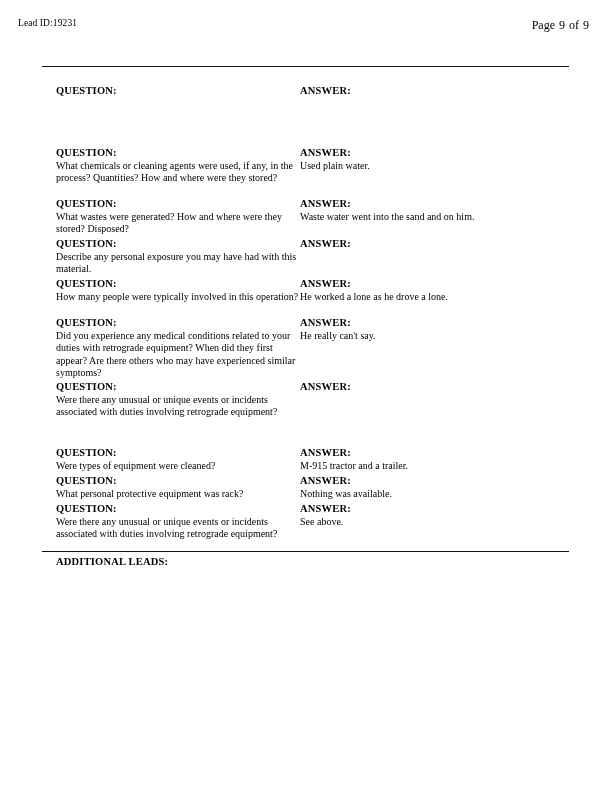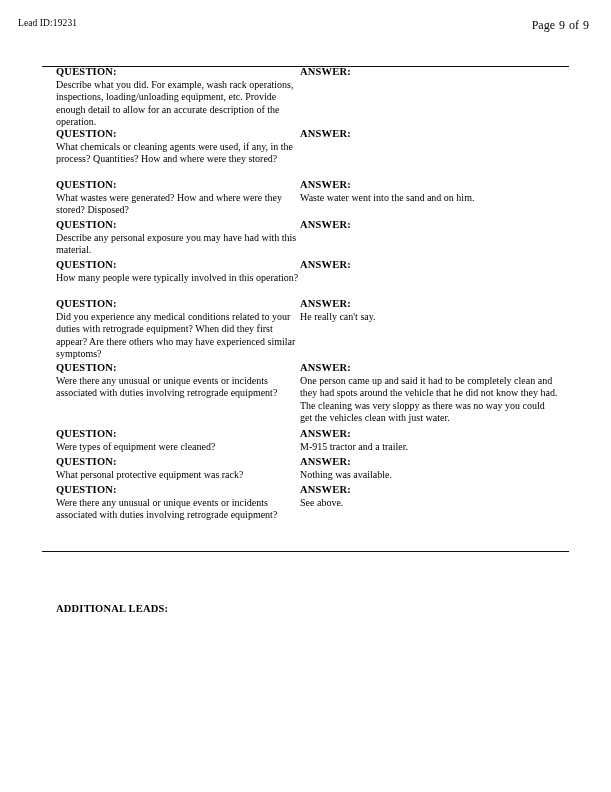--- a/index.html
+++ b/index.html
@@ -58,21 +58,21 @@
     position: absolute;
     left: 42px;
     right: 42px;
     top: 551px;
     border-top: 1.3px solid #111;
   }
   
   .qa-area {
     position: absolute;
     left: 42px;
-    top: 65px;
+    top: 84px;
     width: 528px;
   }
   .qa-row {
     display: block;
     position: relative;
     width: 100%;
   }
   .col-q {
     position: absolute;
     left: 14px;
@@ -96,54 +96,53 @@
     margin: 0;
     text-align: left;
   }
   .additional {
     position: absolute;
     left: 56px;
     top: 556px;
     font-weight: bold;
     font-size: 10.5px;
     letter-spacing: 0.2px;
-    margin-top: 47px;
   }
 </style>
 </head>
 <body>
 
 <div class="page">
 
   <div class="header">
     <div class="lead-id"><span>Lead ID:</span><span>19231</span></div>
     <div class="page-no"><span>Page</span><span class="num">9</span><span>of</span><span class="num">9</span></div>
   </div>
 
   <div class="rule-top"></div>
 
   <div class="qa-area">
 
     <div class="qa-row" style="height:62px;">
       <div class="col-q">
         <p class="lbl">QUESTION:</p>
-        <p class="txt">Describe what you did.  For example, wash rack operations, inspections, loading/unloading equipment, etc.  Provide enough detail to allow for an accurate description of the operation.</p>
       </div>
       <div class="col-a">
         <p class="lbl">ANSWER:</p>
       </div>
     </div>
 
     <div class="qa-row" style="height:51px;">
       <div class="col-q">
         <p class="lbl">QUESTION:</p>
         <p class="txt">What chemicals or cleaning agents were used, if any, in the process?  Quantities?  How and where were they stored?</p>
       </div>
       <div class="col-a">
         <p class="lbl">ANSWER:</p>
+        <p class="txt">Used plain water.</p>
       </div>
     </div>
 
     <div class="qa-row" style="height:40px;">
       <div class="col-q">
         <p class="lbl">QUESTION:</p>
         <p class="txt">What wastes were generated?  How and where were they stored?  Disposed?</p>
       </div>
       <div class="col-a">
         <p class="lbl">ANSWER:</p>
@@ -161,20 +160,21 @@
       </div>
     </div>
 
     <div class="qa-row" style="height:39px;">
       <div class="col-q">
         <p class="lbl">QUESTION:</p>
         <p class="txt">How many people were typically involved in this operation?</p>
       </div>
       <div class="col-a">
         <p class="lbl">ANSWER:</p>
+        <p class="txt">He worked a lone as he drove a lone.</p>
       </div>
     </div>
 
     <div class="qa-row" style="height:64px;">
       <div class="col-q">
         <p class="lbl">QUESTION:</p>
         <p class="txt">Did you experience any medical conditions related to your duties with retrograde equipment?  When did they first appear?  Are there others who may have experienced similar symptoms?</p>
       </div>
       <div class="col-a">
         <p class="lbl">ANSWER:</p>
@@ -182,21 +182,20 @@
       </div>
     </div>
 
     <div class="qa-row" style="height:66px;">
       <div class="col-q">
         <p class="lbl">QUESTION:</p>
         <p class="txt">Were there any unusual or unique events or incidents associated with duties involving retrograde equipment?</p>
       </div>
       <div class="col-a">
         <p class="lbl">ANSWER:</p>
-        <p class="txt">One person came up and said it had to be completely clean and they had spots around the vehicle that he did not know they had.  The cleaning was very sloppy as there was no way you could get the vehicles clean with just water.</p>
       </div>
     </div>
 
     <div class="qa-row" style="height:28px;">
       <div class="col-q">
         <p class="lbl">QUESTION:</p>
         <p class="txt">Were types of equipment were cleaned?</p>
       </div>
       <div class="col-a">
         <p class="lbl">ANSWER:</p>

